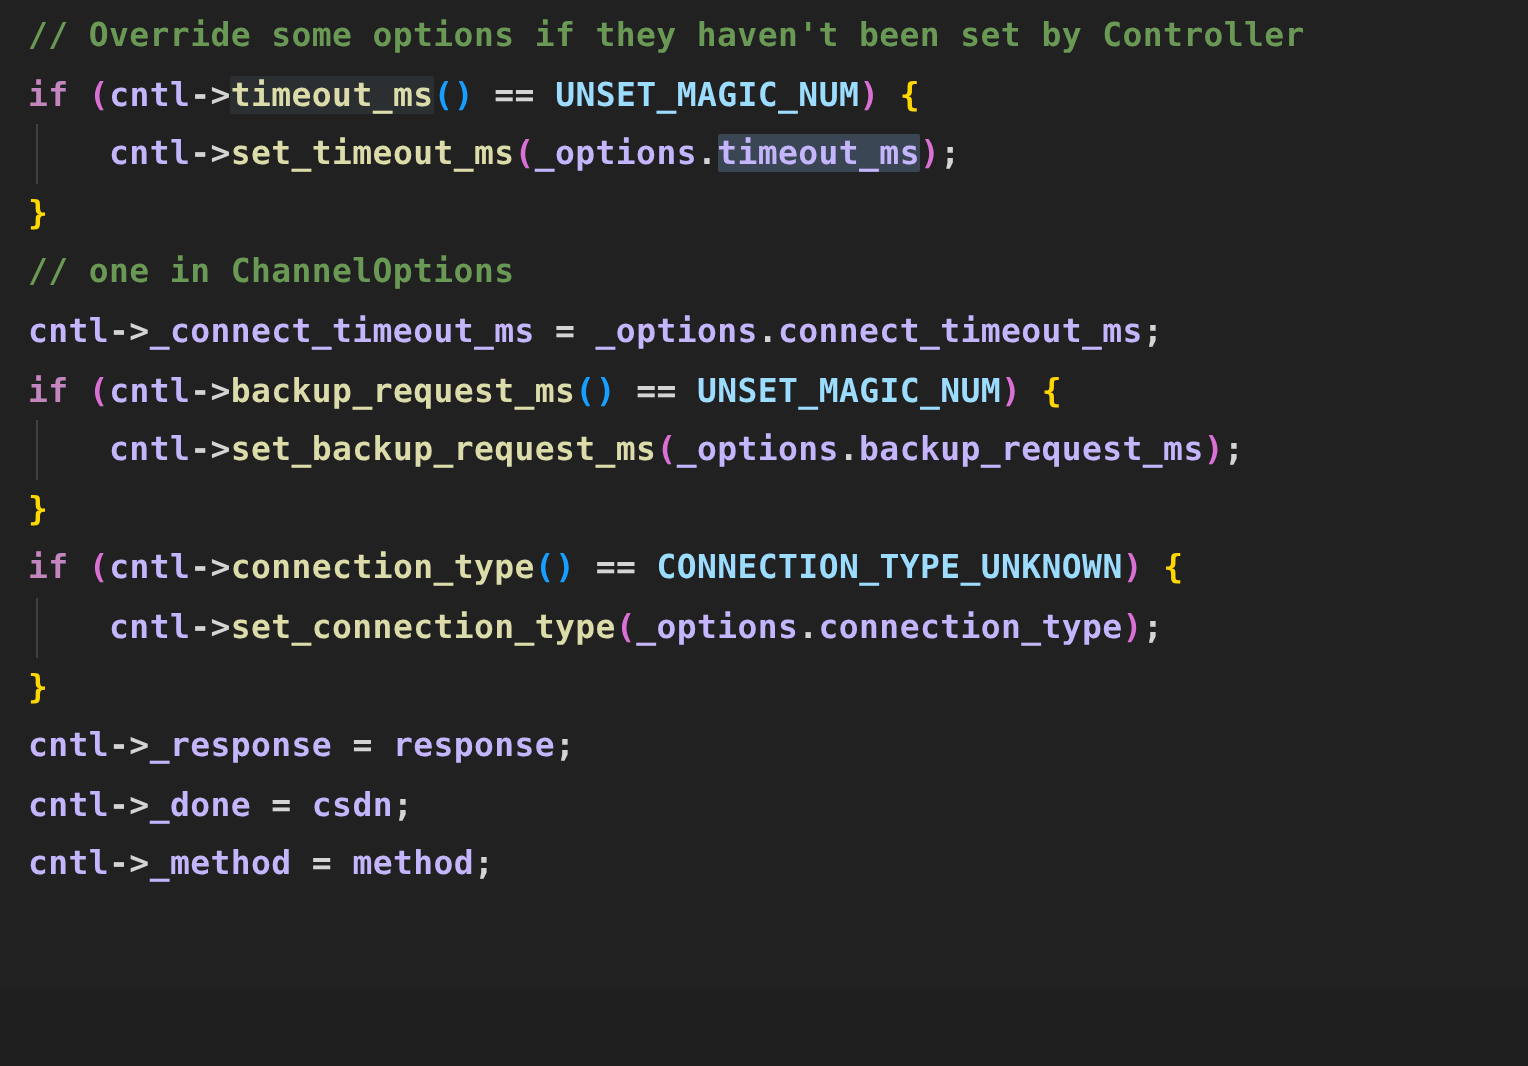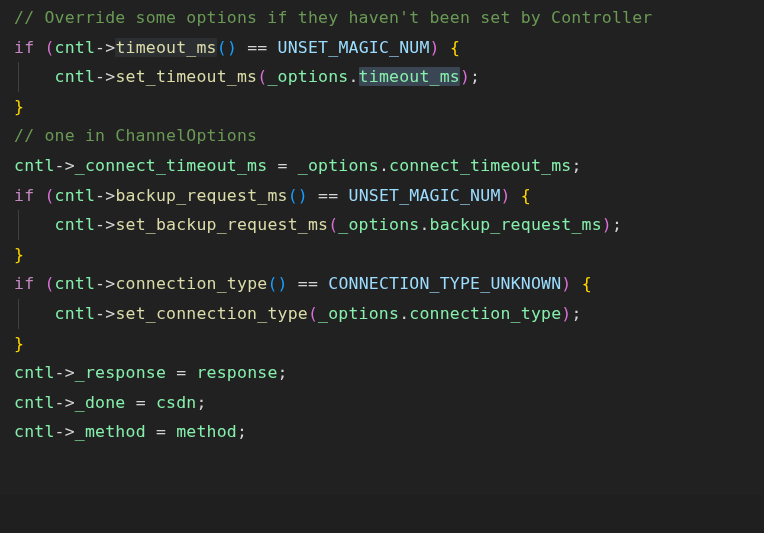--- a/index.html
+++ b/index.html
@@ -7,20 +7,21 @@
     padding: 0;
     background: #1f1f1f;
   }
   #editor-root {
     position: relative;
     width: 764px;
     height: 495px;
     background: #212121;
     overflow: hidden;
     font-family: "DejaVu Sans Mono", "Liberation Mono", monospace;
+    font-weight: bold;
   }
   #code-area {
     position: absolute;
     left: 0;
     top: 0;
     width: 764px;
     padding-top: 3px;
     box-sizing: border-box;
   }
   .code-line {
@@ -38,21 +39,21 @@
     left: 18px;
     top: 0;
     width: 1px;
     height: 29.6px;
     background: #404040;
   }
   .tok { white-space: pre; }
   
   .c-comment   { color: #6A9955; }
   .c-keyword   { color: #C586C0; }
-  .c-var       { color: #86efac; }
+  .c-var       { color: #c4b5fd; }
   .c-func      { color: #DCDCAA; }
   .c-plain     { color: #D4D4D4; }
   .c-brace1    { color: #FFD700; }
   .c-paren1    { color: #DA70D6; }
   .c-paren2    { color: #179FFF; }
   .c-const     { color: #9CDCFE; }
   
   .hl-occurrence { background: #2b2f31; border-radius: 1px; }
   .hl-selection  { background: #3b4654; border-radius: 1px; }
 

